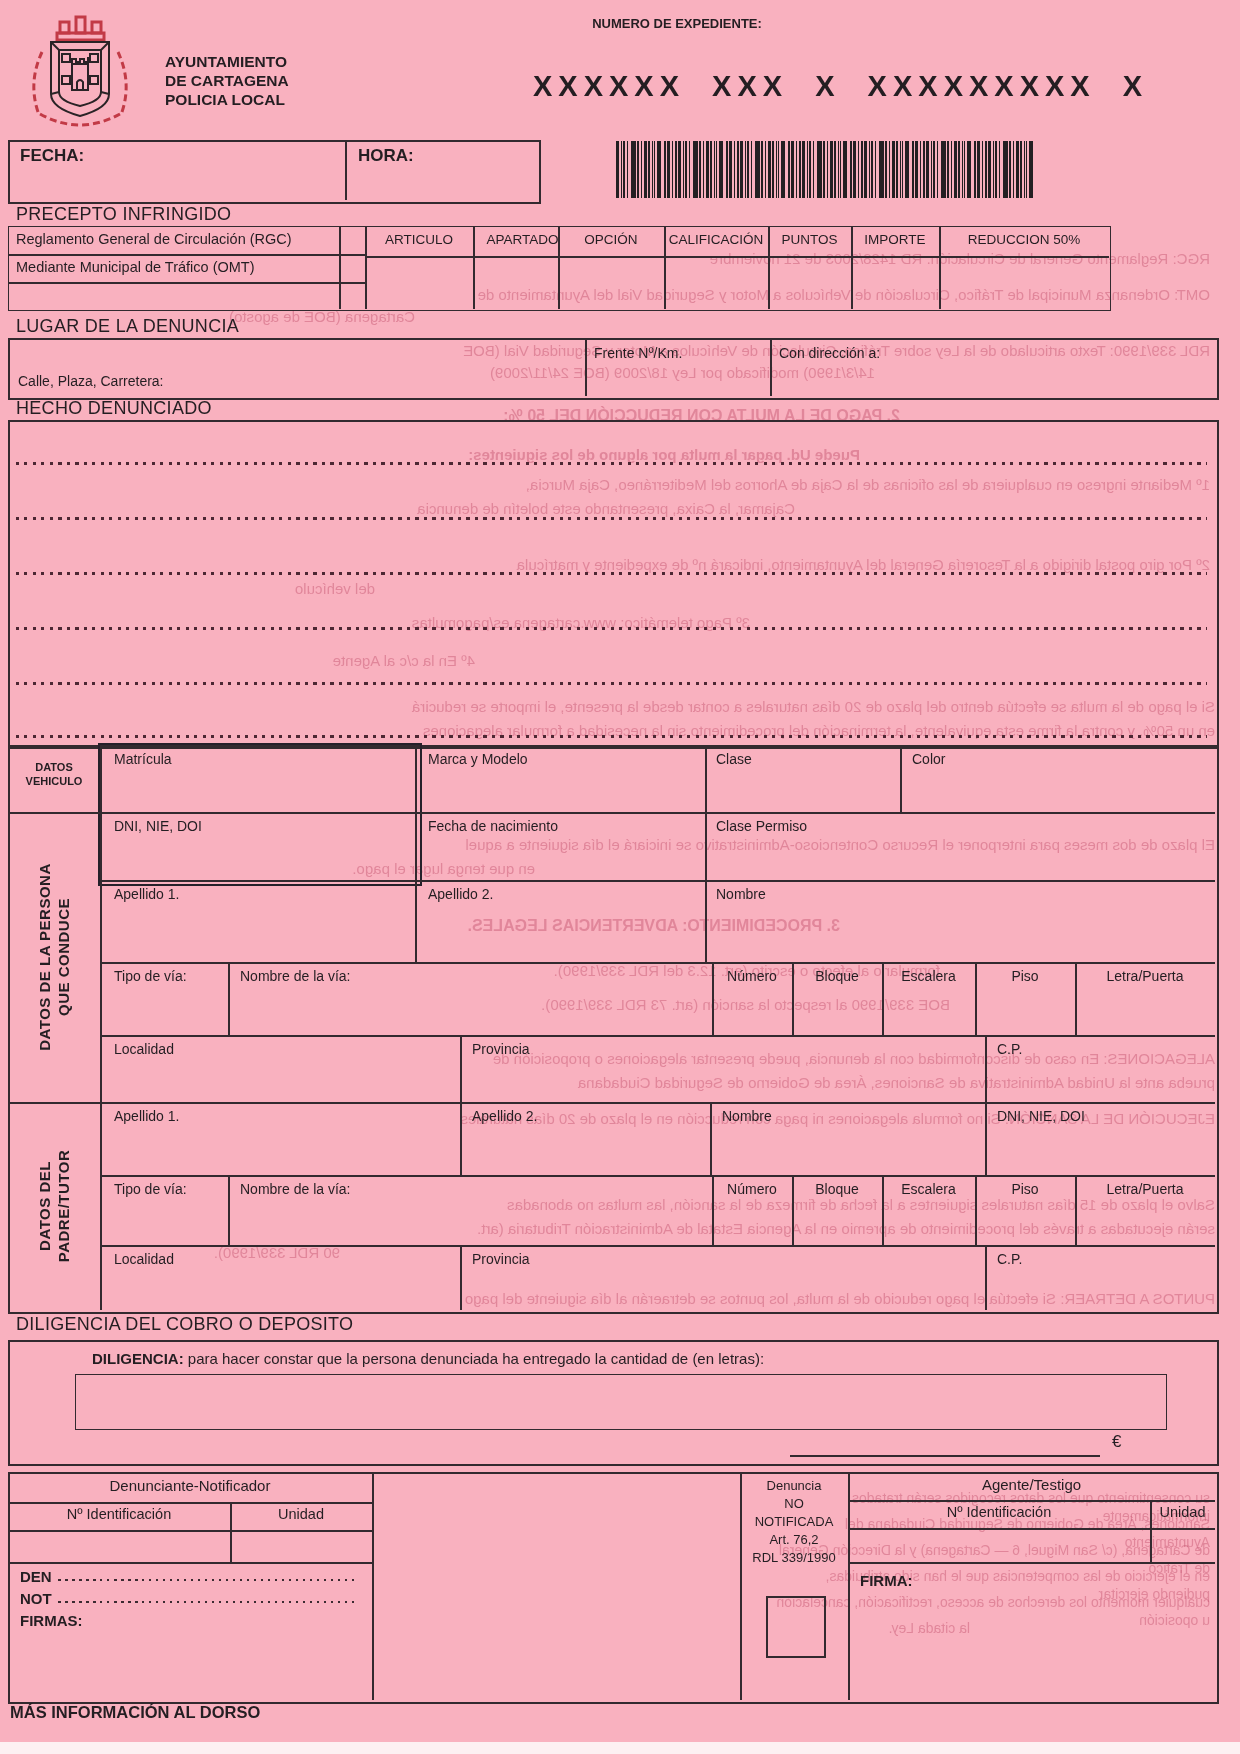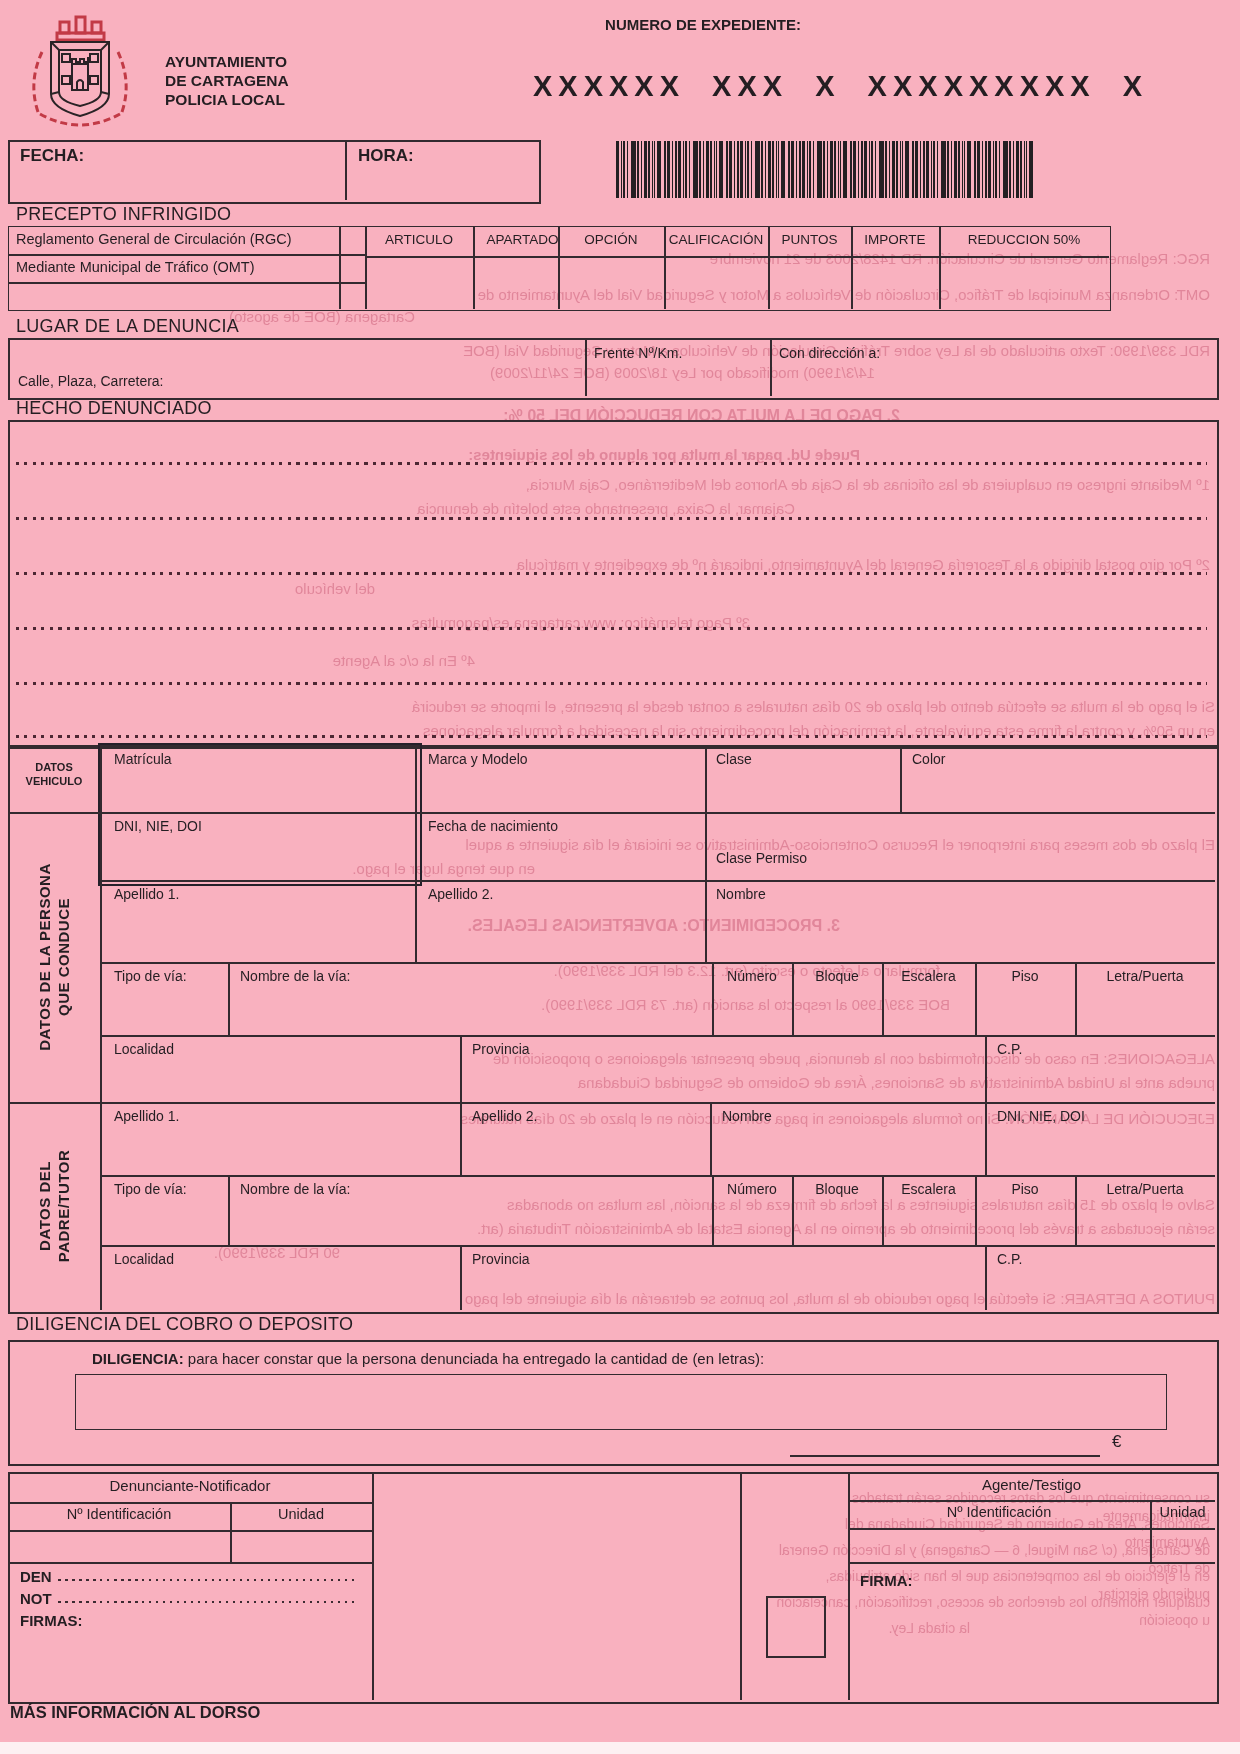--- a/index.html
+++ b/index.html
@@ -98,21 +98,21 @@
         <rect x="64" y="64" width="8" height="8"></rect>
       </g>
     </svg>
 
     <div class="abs b" style="left:165px;top:52px;font-size:15.5px;line-height:19px;">
       <div>AYUNTAMIENTO</div>
       <div>DE CARTAGENA</div>
       <div>POLICIA LOCAL</div>
     </div>
 
-    <div class="abs b c" style="left:468px;top:16px;width:470px;font-size:15px;">NUMERO DE EXPEDIENTE:</div>
+    <div class="abs b c" style="left:442px;top:16px;width:470px;font-size:13px;">NUMERO DE EXPEDIENTE:</div>
     <div class="abs b" style="left:533px;top:70px;font-size:29px;letter-spacing:6px;word-spacing:13px;">XXXXXX XXX X XXXXXXXXX X</div>
 
     <div class="box" style="left:8px;top:140px;width:529px;height:60px;"></div>
     <div class="ln" style="left:345px;top:140px;width:2px;height:60px;"></div>
     <div class="abs b" style="left:20px;top:146px;font-size:17px;">FECHA:</div>
     <div class="abs b" style="left:358px;top:146px;font-size:17px;">HORA:</div>
 
     <svg id="barcode" class="abs" style="left:616px;top:141px" width="424" height="57" viewBox="0 0 424 57">
         <rect x="0" y="0" width="3" height="57"></rect>
         <rect x="5" y="0" width="1" height="57"></rect>
@@ -256,21 +256,21 @@
     <div class="abs lbl" style="left:428px;top:751px;">Marca y Modelo</div>
     <div class="abs lbl" style="left:716px;top:751px;">Clase</div>
     <div class="abs lbl" style="left:912px;top:751px;">Color</div>
 
     <div class="vlabel" style="left:-91px;top:911px;width:290px;height:92px;">
       <div>DATOS DE LA PERSONA</div>
       <div>QUE CONDUCE</div>
     </div>
     <div class="abs lbl" style="left:114px;top:818px;">DNI, NIE, DOI</div>
     <div class="abs lbl" style="left:428px;top:818px;">Fecha de nacimiento</div>
-    <div class="abs lbl" style="left:716px;top:818px;margin-top:32px;">Clase Permiso</div>
+    <div class="abs lbl" style="left:716px;top:818px;">Clase Permiso</div>
     <div class="abs lbl" style="left:114px;top:886px;">Apellido 1.</div>
     <div class="abs lbl" style="left:428px;top:886px;">Apellido 2.</div>
     <div class="abs lbl" style="left:716px;top:886px;">Nombre</div>
     <div class="abs lbl" style="left:114px;top:968px;">Tipo de vía:</div>
     <div class="abs lbl" style="left:240px;top:968px;">Nombre de la vía:</div>
     <div class="abs lbl c" style="left:712px;top:968px;width:80px;">Número</div>
     <div class="abs lbl c" style="left:792px;top:968px;width:90px;">Bloque</div>
     <div class="abs lbl c" style="left:882px;top:968px;width:93px;">Escalera</div>
     <div class="abs lbl c" style="left:975px;top:968px;width:100px;">Piso</div>
     <div class="abs lbl c" style="left:1075px;top:968px;width:140px;">Letra/Puerta</div>
@@ -314,20 +314,27 @@
       <span>DEN</span>
         <span class="ddots"></span>
     </div>
     <div class="denrow" style="left:20px;top:1590px;">
       <span>NOT</span>
         <span class="ddots"></span>
     </div>
     <div class="abs b" style="left:20px;top:1612px;font-size:15px;">FIRMAS:</div>
 
 
+    <div class="abs c" style="left:740px;top:1477px;width:108px;font-size:13px;line-height:18px;">
+      <div>Denuncia</div>
+      <div>NO</div>
+      <div>NOTIFICADA</div>
+      <div>Art. 76,2</div>
+      <div>RDL 339/1990</div>
+    </div>
     <div class="box" style="left:766px;top:1596px;width:56px;height:58px;"></div>
 
     <div class="abs c" style="left:848px;top:1476px;width:367px;font-size:15px;">Agente/Testigo</div>
     <div class="abs c" style="left:848px;top:1504px;width:302px;font-size:14.5px;">Nº Identificación</div>
     <div class="abs c" style="left:1150px;top:1504px;width:65px;font-size:14.5px;">Unidad</div>
     <div class="abs b" style="left:860px;top:1572px;font-size:15px;">FIRMA:</div>
 
     <div class="abs b" style="left:10px;top:1703px;font-size:16.5px;">MÁS INFORMACIÓN AL DORSO</div>
     <div class="whitestrip"></div>
   <div class="ln" style="left: 339px; top: 226px; width: 1.5px; height: 83px;"></div>

